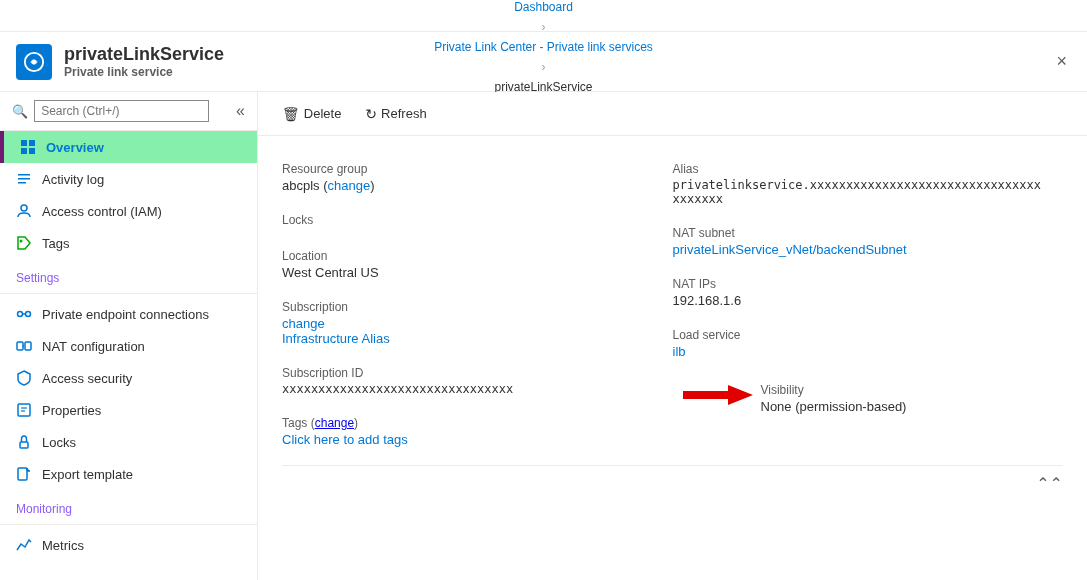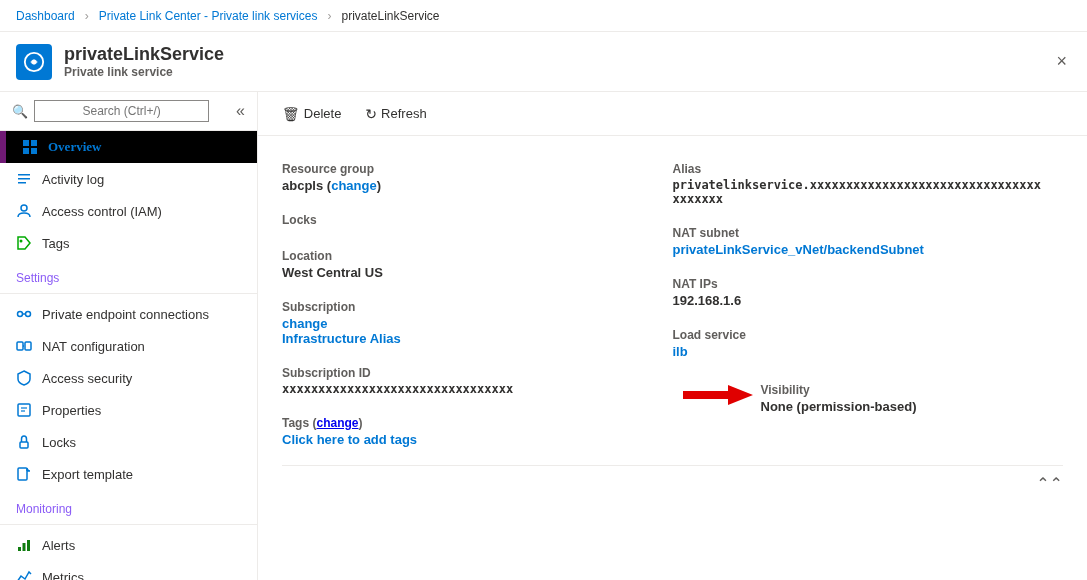--- a/index.html
+++ b/index.html
@@ -1,19 +1,19 @@
 <!DOCTYPE html>
 <html><head>
   <meta charset="utf-8">
   <style>
     * { margin: 0; padding: 0; box-sizing: border-box; }
     body { font-family: 'Segoe UI', Arial, sans-serif; font-size: 13px; background: #f3f2f1; color: #323130; width: 1087px; height: 580px; overflow: hidden; }
 
     
-    .top-bar { background: #fff; border-bottom: 1px solid #edebe9; padding: 0 16px; height: 32px; display: flex; align-items: center; gap: 6px; font-size: 12px; color: #605e5c; }
+    .top-bar { background: #fff; border-bottom: 1px solid #edebe9; padding: 0 16px; height: 32px; display: flex; align-items: center; gap: 6px; font-size: 12px; color: #605e5c; flex-direction: column; }
     .top-bar a { color: #0078d4; text-decoration: none; }
     .top-bar .sep { color: #a19f9d; margin: 0 4px; }
     .top-bar .current { color: #323130; font-weight: 400; }
 
     
     .header { background: #fff; border-bottom: 1px solid #edebe9; padding: 8px 16px; display: flex; align-items: center; justify-content: space-between; height: 60px; }
     .header-left { display: flex; align-items: center; gap: 12px; }
     .header-icon { width: 36px; height: 36px; background: #0078d4; border-radius: 4px; display: flex; align-items: center; justify-content: center; }
     .header-icon svg { width: 22px; height: 22px; fill: #fff; }
     .header-title { font-size: 18px; font-weight: 600; color: #323130; }
@@ -24,33 +24,33 @@
     .main { display: flex; height: calc(580px - 92px); }
 
     
     .sidebar { width: 258px; background: #fff; border-right: 1px solid #edebe9; overflow-y: auto; flex-shrink: 0; }
     .search-box { padding: 8px 12px; border-bottom: 1px solid #edebe9; display: flex; align-items: center; gap: 6px; }
     .search-box input { border: 1px solid #8a8886; padding: 4px 8px; font-size: 12px; width: 180px; outline: none; }
     .search-box .collapse-icon { margin-left: auto; color: #605e5c; cursor: pointer; font-size: 14px; }
 
     .sidebar-nav { position: relative; }
     .nav-item { display: flex; align-items: center; gap: 10px; padding: 8px 16px; cursor: pointer; font-size: 13px; color: #323130; white-space: nowrap; }
-    .nav-item.active { background: #000000; color: #0078d4; font-weight: 600; border-left: 6px solid #701a75; font-family: Liberation Serif, serif; }
+    .nav-item.active { background: #86efac; color: #0078d4; font-weight: 600; border-left: 4px solid #701a75; }
     .nav-item .nav-icon { width: 16px; height: 16px; display: flex; align-items: center; justify-content: center; flex-shrink: 0; }
     .section-label { padding: 12px 16px 4px 16px; font-size: 12px; font-weight: 400; color: #8b5cf6; text-transform: none; }
     .section-divider { height: 1px; background: #edebe9; margin: 4px 0; }
 
     
     .content { flex: 1; background: #fff; overflow: hidden; display: flex; flex-direction: column; }
     .toolbar { padding: 8px 16px; display: flex; align-items: center; gap: 8px; border-bottom: 1px solid #edebe9; background: #fff; height: 44px; }
     .toolbar-btn { display: flex; align-items: center; gap: 4px; padding: 4px 8px; border: none; background: none; cursor: pointer; font-size: 13px; color: #323130; }
 
     .detail-area { padding: 16px 24px; flex: 1; overflow-y: auto; }
     .detail-grid { display: grid; grid-template-columns: 1fr 1fr; gap: 0; }
-    .detail-cell { padding: 10px 16px 10px 0; font-weight: bold; }
+    .detail-cell { padding: 10px 16px 10px 0; }
     .detail-label { font-size: 12px; color: #605e5c; margin-bottom: 2px; }
     .detail-value { font-size: 13px; color: #323130; }
     .detail-value a { color: #0078d4; text-decoration: none; }
     .detail-value.mono { font-family: monospace; font-size: 12px; word-break: break-all; }
   </style>
 </head>
 <body>
 
 <div class="top-bar">
   <a href="#">Dashboard</a>
@@ -75,21 +75,21 @@
     </div>
   </div>
   <button class="close-btn">×</button>
 </div>
 
 <div class="main">
 
   <div class="sidebar">
     <div class="search-box">
       <span style="color:#605e5c; font-size:13px;">🔍</span>
-      <input type="text" style="border: 1px solid rgb(138, 136, 134); padding: 3px 0; font-size: 12px; width: 175px; outline: none; text-align: center;" placeholder="Search (Ctrl+/)">
+      <input type="text" style="border: 1px solid rgb(138, 136, 134); padding: 3px 6px; font-size: 12px; width: 175px; outline: none;" placeholder="Search (Ctrl+/)">
       <span class="collapse-icon" style="margin-left:auto; color:#605e5c; font-size:16px; cursor:pointer;">«</span>
     </div>
 
     <div class="sidebar-nav">
 
       <div class="nav-item active">
         <span class="nav-icon">
           <svg width="16" height="16" viewBox="0 0 16 16">
               <rect x="1" y="1" width="6" height="6" fill="#0078d4"></rect>
               <rect x="9" y="1" width="6" height="6" fill="#0078d4"></rect>
@@ -194,30 +194,20 @@
               <line x1="11" y1="2" x2="11" y2="5" stroke="#0078d4" stroke-width="1.5"></line>
               <line x1="11" y1="5" x2="14" y2="5" stroke="#0078d4" stroke-width="1.5"></line>
             </svg>
         </span>
         <span>Export template</span>
       </div>
 
       <div class="section-label">Monitoring</div>
       <div class="section-divider"></div>
 
-      <div class="nav-item">
-        <span class="nav-icon">
-          <svg width="16" height="16" viewBox="0 0 16 16">
-              <rect x="2" y="10" width="3" height="4" fill="#107c10"></rect>
-              <rect x="6.5" y="6" width="3" height="8" fill="#107c10"></rect>
-              <rect x="11" y="3" width="3" height="11" fill="#107c10"></rect>
-            </svg>
-        </span>
-        <span>Alerts</span>
-      </div>
 
       <div class="nav-item">
         <span class="nav-icon">
           <svg width="16" height="16" viewBox="0 0 16 16">
               <polyline points="1,13 5,7 9,10 13,3 15,5" fill="none" stroke="#0078d4" stroke-width="1.5"></polyline>
             </svg>
         </span>
         <span>Metrics</span>
       </div>
 

